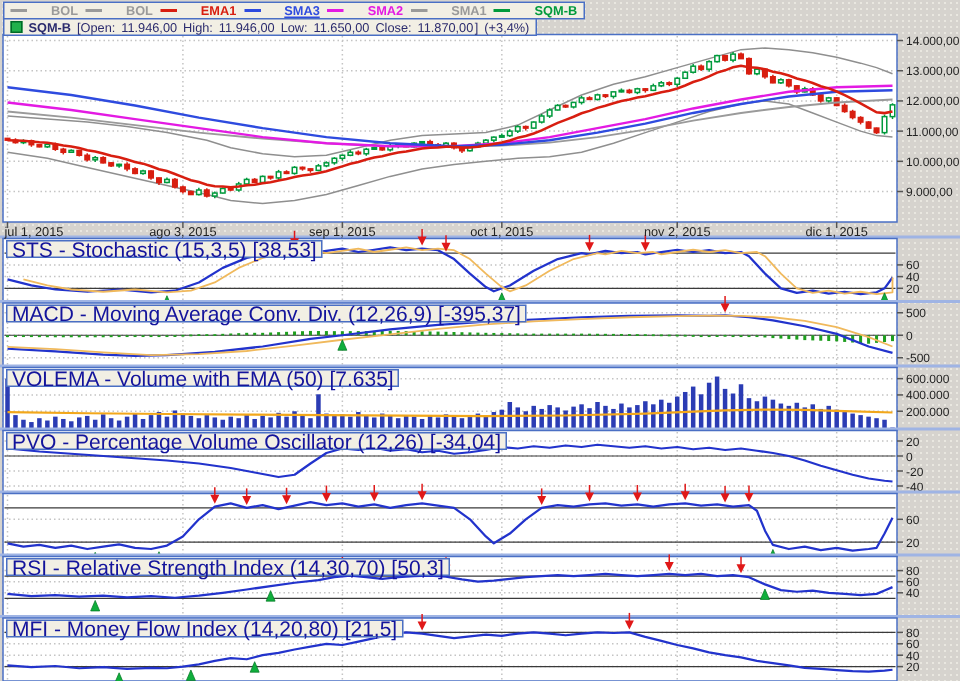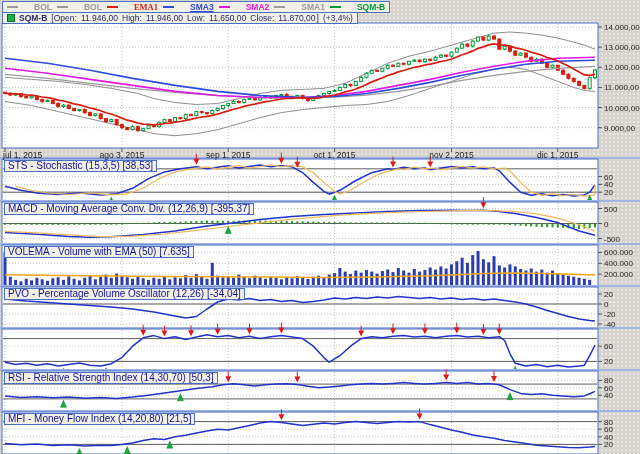--- a/index.html
+++ b/index.html
@@ -25,21 +25,21 @@
   .ohlc-bar{
     position:absolute;left:2px;top:12px;height:10px;
     display:inline-flex;align-items:center;gap:4px;
     background:#f2efe4;border:1px solid #4a6fc4;padding:0 4px;
     font-size:8.5px;line-height:9px;color:#2b2b6e;white-space:nowrap;
   }
   .ohlc-square{display:inline-block;width:6px;height:6px;background:#21b14c;border:1px solid #006a28;}
   .panel-title{
     position:absolute;left:4px;
     background:#f2efe4;border:1px solid #4a6fc4;
-    font-size:10px;line-height:10px;padding:0 3px;color:#14149c;white-space:nowrap;
+    font-size:14px;line-height:10px;padding:0 3px;color:#14149c;white-space:nowrap;
   }
   .t-sts{top:160px;} .t-macd{top:203px;} .t-vol{top:246px;}
   .t-pvo{top:288px;} .t-pr{top:330px;} .t-rsi{top:372px;} .t-mfi{top:413px;}
 </style>
 </head>
 <body>
 
 <div class="screen">
   <svg id="chart-svg" width="640" height="454">
       <g>
@@ -764,21 +764,21 @@
 
   <div class="legend-bar">
     <span class="legend-item" style="color: rgb(154, 154, 154);">
         <span class="legend-dash" style="background: rgb(154, 154, 154);"></span>
         <span>BOL</span>
       </span>
     <span class="legend-item" style="color: rgb(154, 154, 154);">
         <span class="legend-dash" style="background: rgb(154, 154, 154);"></span>
         <span>BOL</span>
       </span>
-    <span class="legend-item" style="color: rgb(216, 30, 16); font-family: Liberation Serif, serif;">
+    <span class="legend-item" style="color: rgb(216, 30, 16);">
         <span class="legend-dash" style="background: rgb(216, 30, 16);"></span>
         <span>EMA1</span>
       </span>
     <span class="legend-item" style="color: rgb(46, 75, 223); text-decoration: underline;">
         <span class="legend-dash" style="background: rgb(46, 75, 223);"></span>
         <span>SMA3</span>
       </span>
     <span class="legend-item" style="color: rgb(227, 26, 227);">
         <span class="legend-dash" style="background: rgb(227, 26, 227);"></span>
         <span>SMA2</span>

